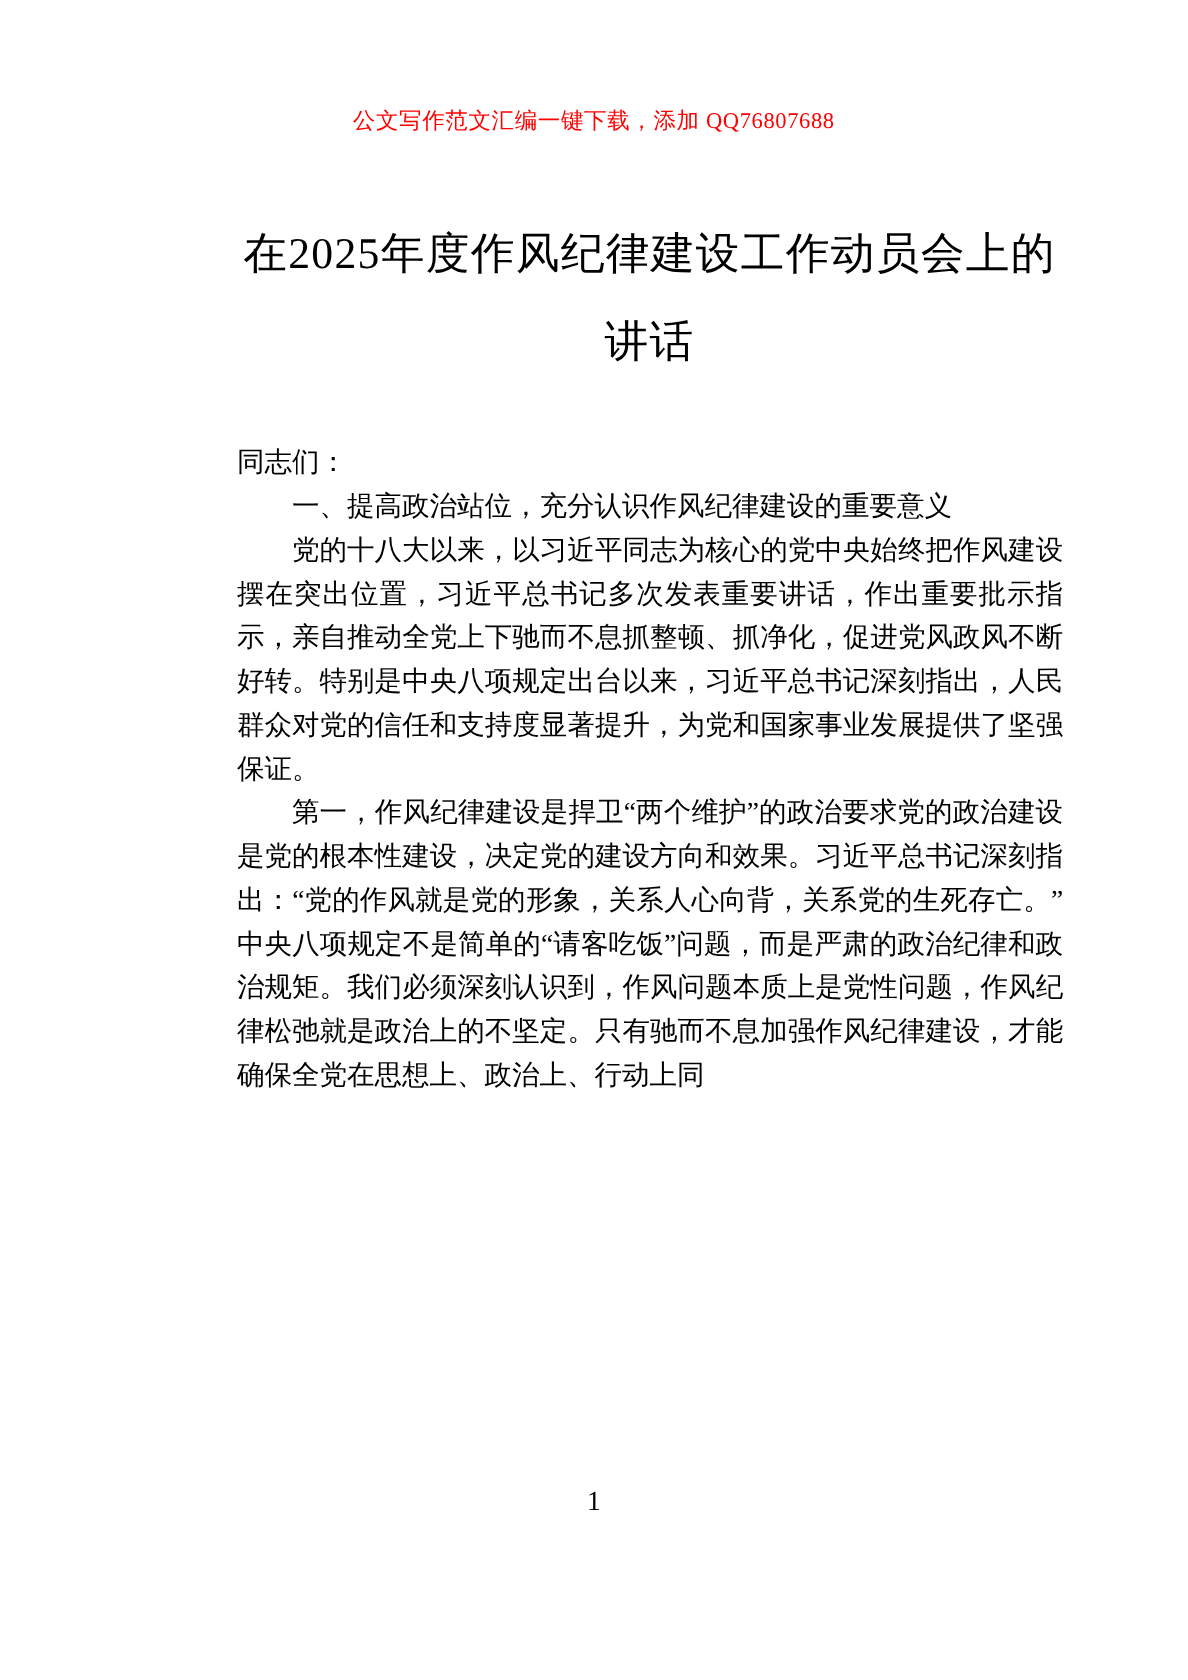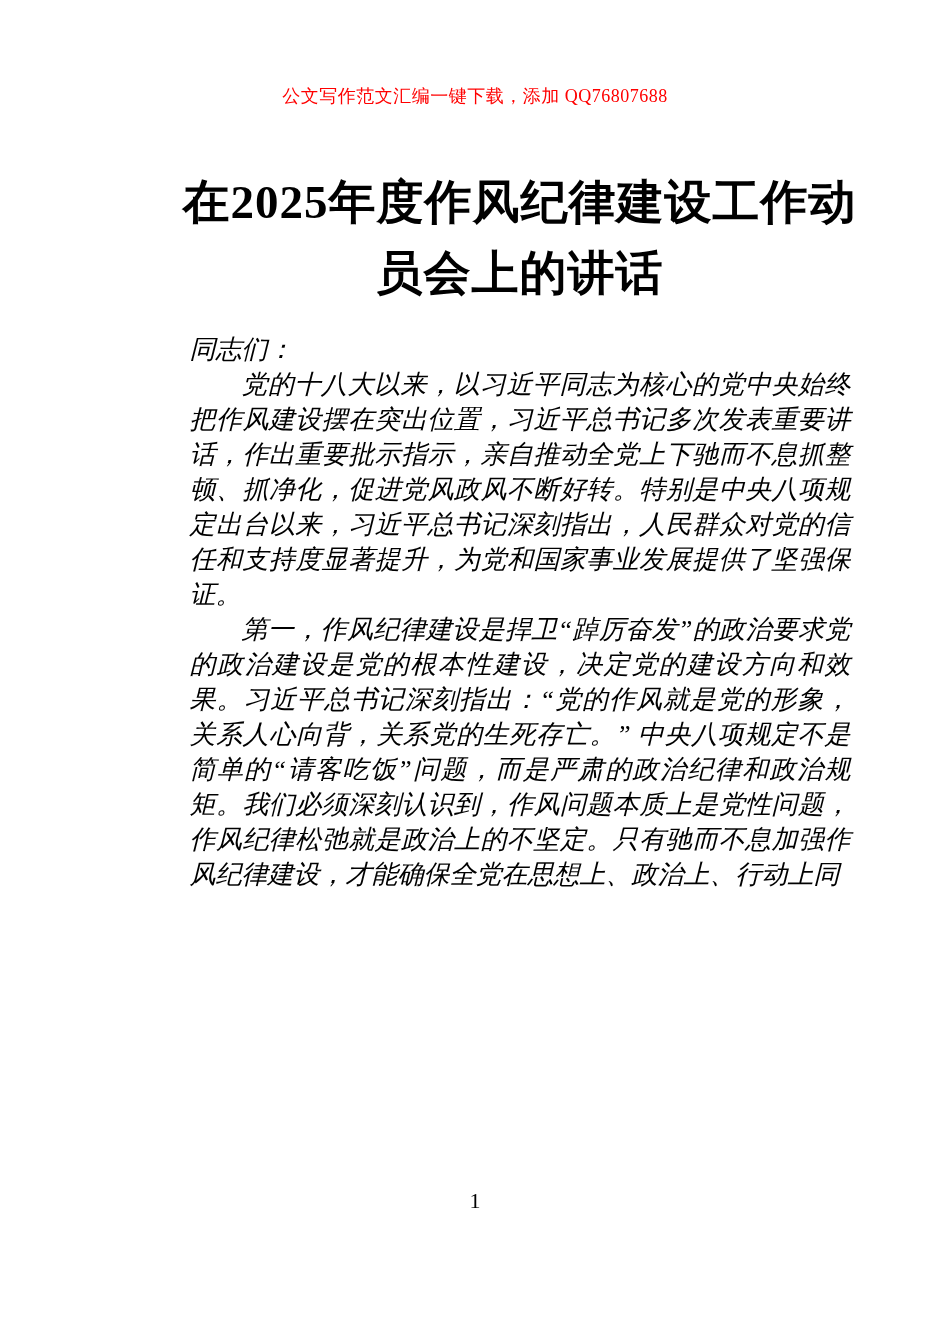--- a/index.html
+++ b/index.html
@@ -26,35 +26,34 @@
     letter-spacing: 0.5px;
   }
 
   .title {
     position: absolute;
     top: 167px;
     left: 135px;
     width: 680px;
     margin: 0;
     text-align: center;
-    font-size: 47px;
-    font-weight: 700;
+    font-size: 35px;
+    font-weight: 400;
     line-height: 71px;
     letter-spacing: 1px;
   }
 
   .doc-body {
     position: absolute;
-    top: 332px;
+    top: 352px;
     left: 145px;
     width: 661px;
-    font-size: 26px;
+    font-size: 22px;
     line-height: 35px;
     text-align: justify;
-    font-style: italic;
   }
 
   .doc-body p { margin: 0; padding: 0; }
   .doc-body p.indent { text-indent: 2em; }
 
   .page-number {
     position: absolute;
     top: 1188px;
     left: 0;
     width: 100%;
@@ -66,19 +65,20 @@
 <body>
 
 <div class="page">
 
   <div class="promo" style="color: rgb(255, 0, 0);">公文写作范文汇编一键下载，添加 QQ76807688</div>
 
   <h1 class="title">在2025年度作风纪律建设工作动员会上的讲话</h1>
 
   <div class="doc-body">
       <p class="">同志们：</p>
+      <p class="indent">一、提高政治站位，充分认识作风纪律建设的重要意义</p>
       <p class="indent">党的十八大以来，以习近平同志为核心的党中央始终把作风建设摆在突出位置，习近平总书记多次发表重要讲话，作出重要批示指示，亲自推动全党上下驰而不息抓整顿、抓净化，促进党风政风不断好转。特别是中央八项规定出台以来，习近平总书记深刻指出，人民群众对党的信任和支持度显著提升，为党和国家事业发展提供了坚强保证。</p>
-      <p class="indent">第一，作风纪律建设是捍卫“踔厉奋发”的政治要求党的政治建设是党的根本性建设，决定党的建设方向和效果。习近平总书记深刻指出：“党的作风就是党的形象，关系人心向背，关系党的生死存亡。” 中央八项规定不是简单的“请客吃饭”问题，而是严肃的政治纪律和政治规矩。我们必须深刻认识到，作风问题本质上是党性问题，作风纪律松弛就是政治上的不坚定。只有驰而不息加强作风纪律建设，才能确保全党在思想上、政治上、行动上同</p>
+      <p class="indent">第一，作风纪律建设是捍卫“两个维护”的政治要求党的政治建设是党的根本性建设，决定党的建设方向和效果。习近平总书记深刻指出：“党的作风就是党的形象，关系人心向背，关系党的生死存亡。” 中央八项规定不是简单的“请客吃饭”问题，而是严肃的政治纪律和政治规矩。我们必须深刻认识到，作风问题本质上是党性问题，作风纪律松弛就是政治上的不坚定。只有驰而不息加强作风纪律建设，才能确保全党在思想上、政治上、行动上同</p>
     </div>
 
   <div class="page-number">1</div>
 
 </div>
 
 </body></html>

